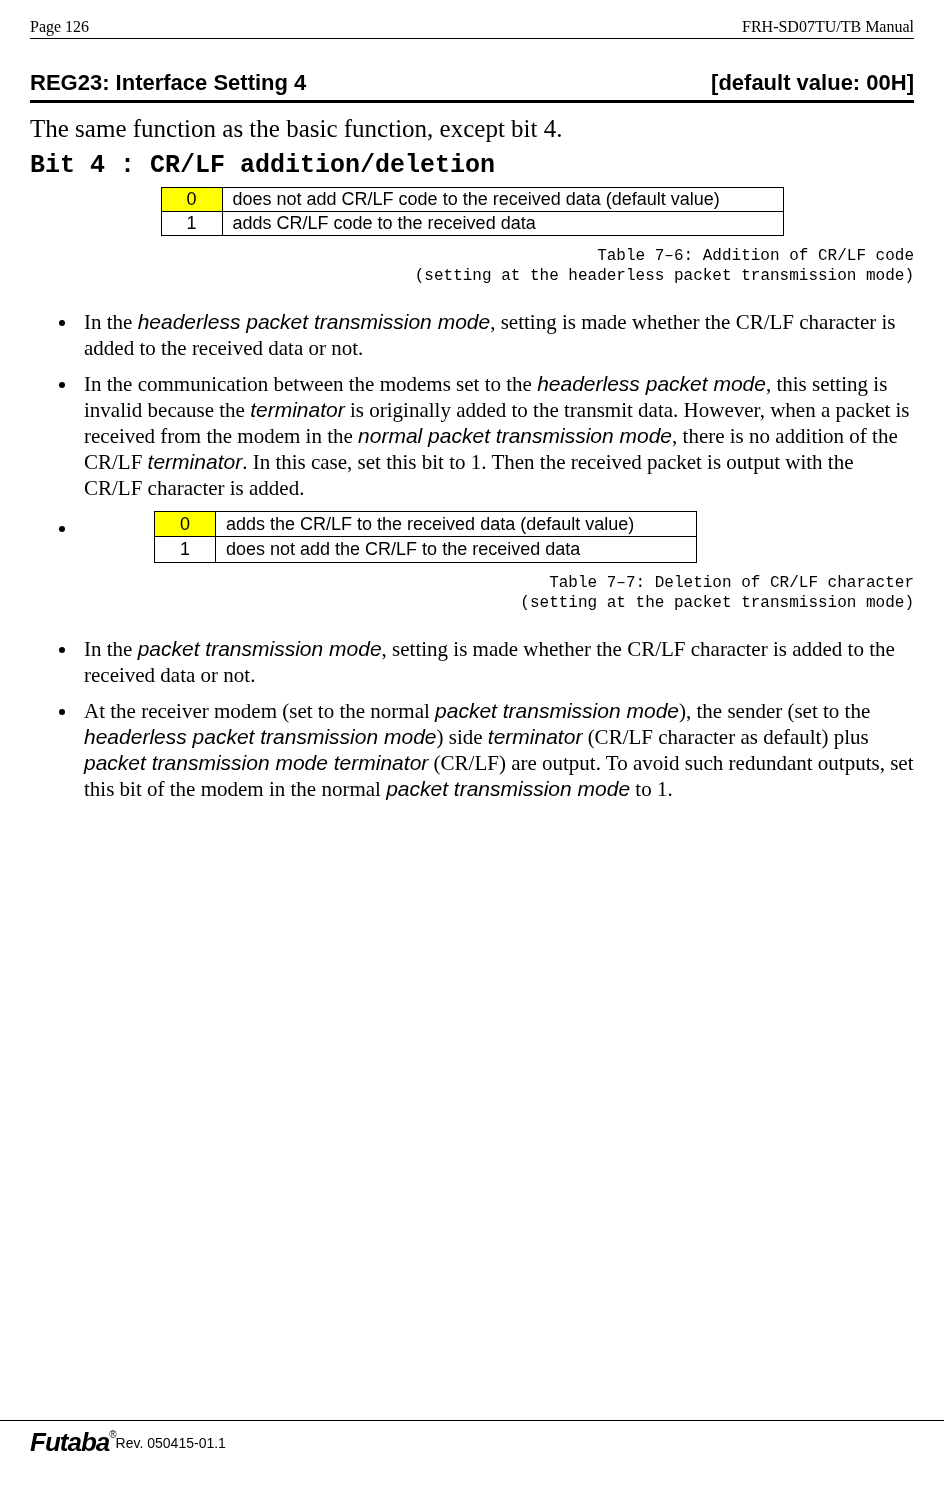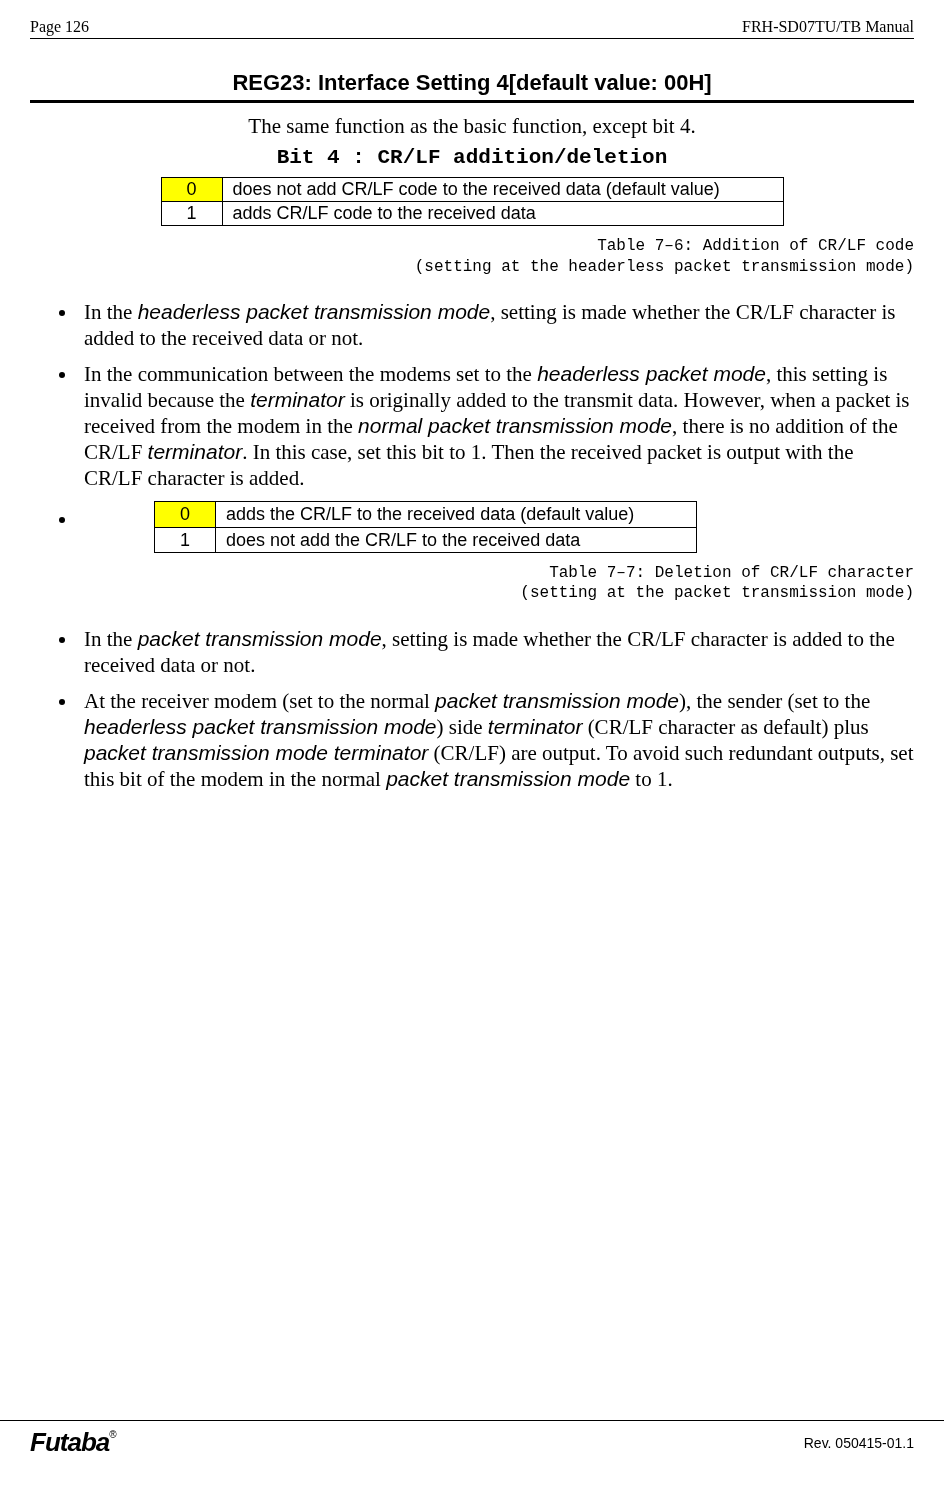--- a/index.html
+++ b/index.html
@@ -18,33 +18,32 @@
   .header {
     display: flex;
     justify-content: space-between;
     font-size: 16px;
     border-bottom: 1px solid #000;
     padding-bottom: 2px;
     margin-bottom: 31px;
   }
   .section-head {
     display: flex;
-    justify-content: center;
+    justify-content: space-between;
     font-family: Arial, Helvetica, sans-serif;
     font-weight: bold;
     font-size: 22px;
     border-bottom: 3px solid #000;
     padding-bottom: 4px;
     margin-bottom: 10px;
   }
   .body-text {
-    font-size: 21px;
+    font-size: 25px;
     line-height: 1.24;
     margin: 0 0 6px 0;
-    text-align: center;
   }
   .bold { font-weight: bold; font-family: Liberation Mono, monospace; }
   .italic-sans {
     font-family: Arial, Helvetica, sans-serif;
     font-style: italic;
   }
   .small-table {
     border-collapse: collapse;
     margin: 6px auto 6px auto;
   }
@@ -75,21 +74,20 @@
   }
   ul.bullets > li {
     font-size: 21px;
     line-height: 1.24;
     margin-bottom: 10px;
     padding-left: 6px;
   }
   .footer {
     border-top: 1px solid #000;
     display: flex;
-    justify-content: space-between;
     align-items: center;
     padding: 6px 30px 14px 30px;
     box-sizing: border-box;
   }
   .logo {
     font-family: Arial, Helvetica, sans-serif;
     font-weight: 900;
     font-size: 26px;
     letter-spacing: -1px;
     font-style: italic;

